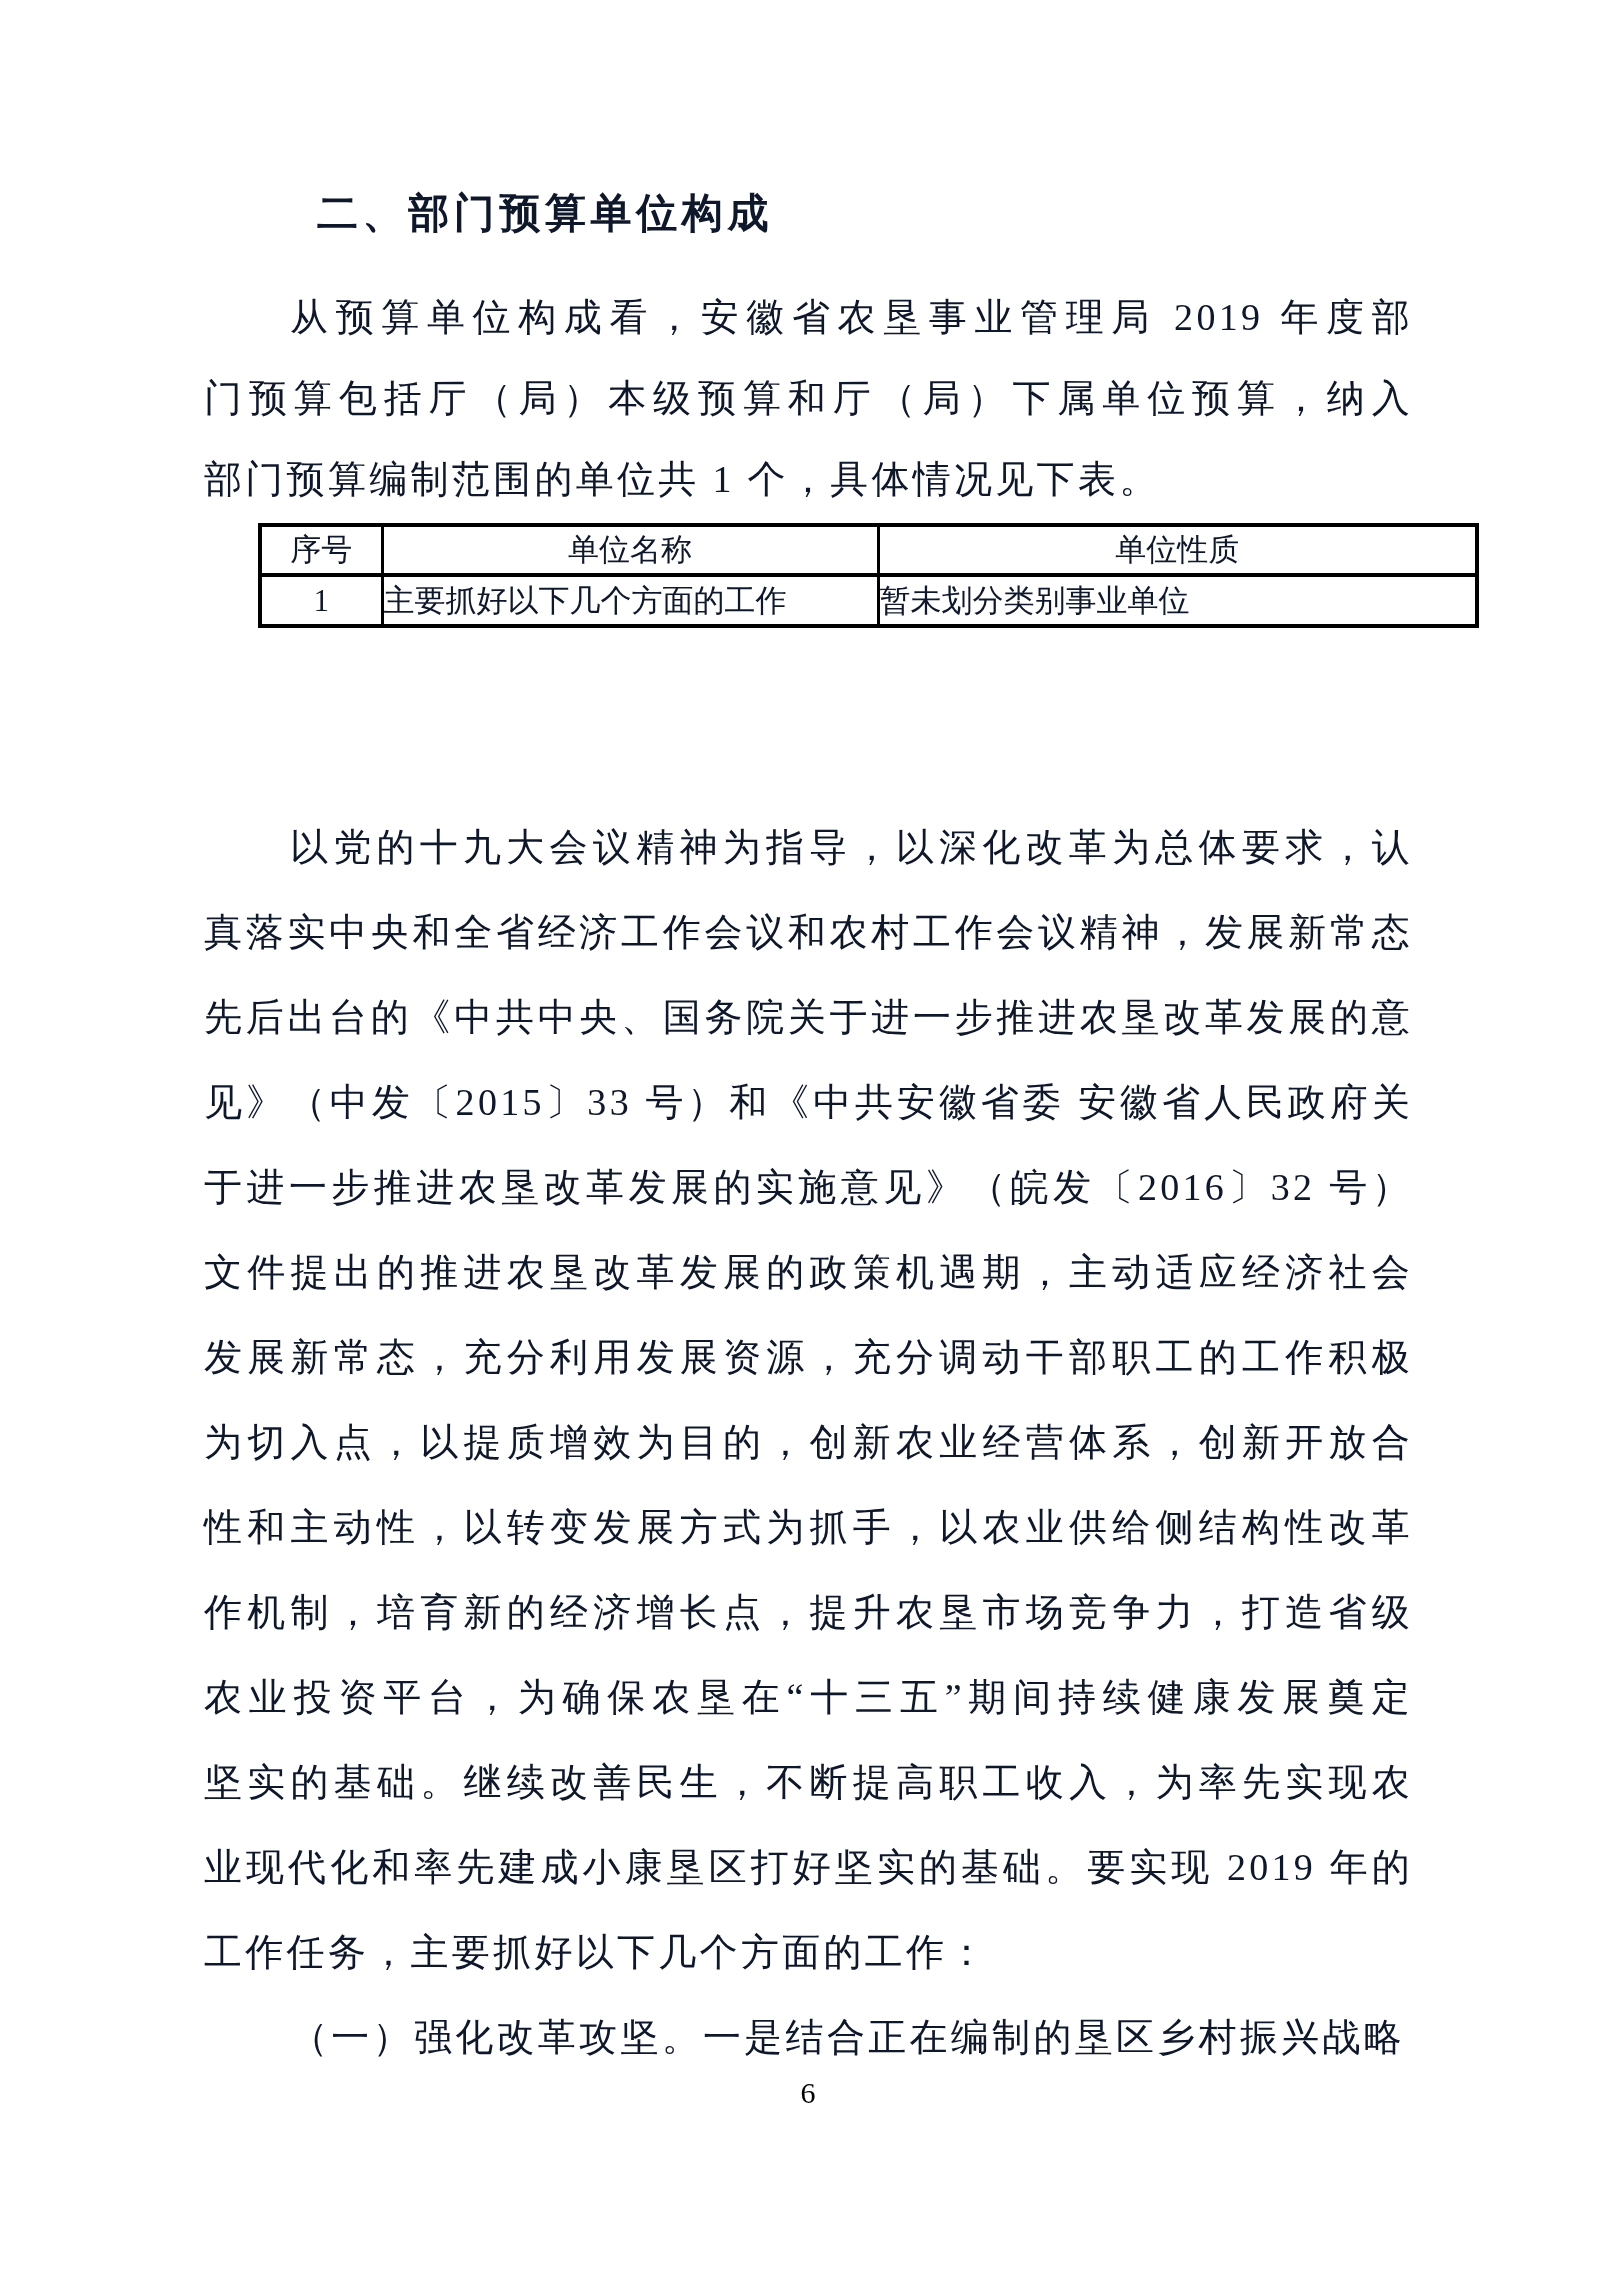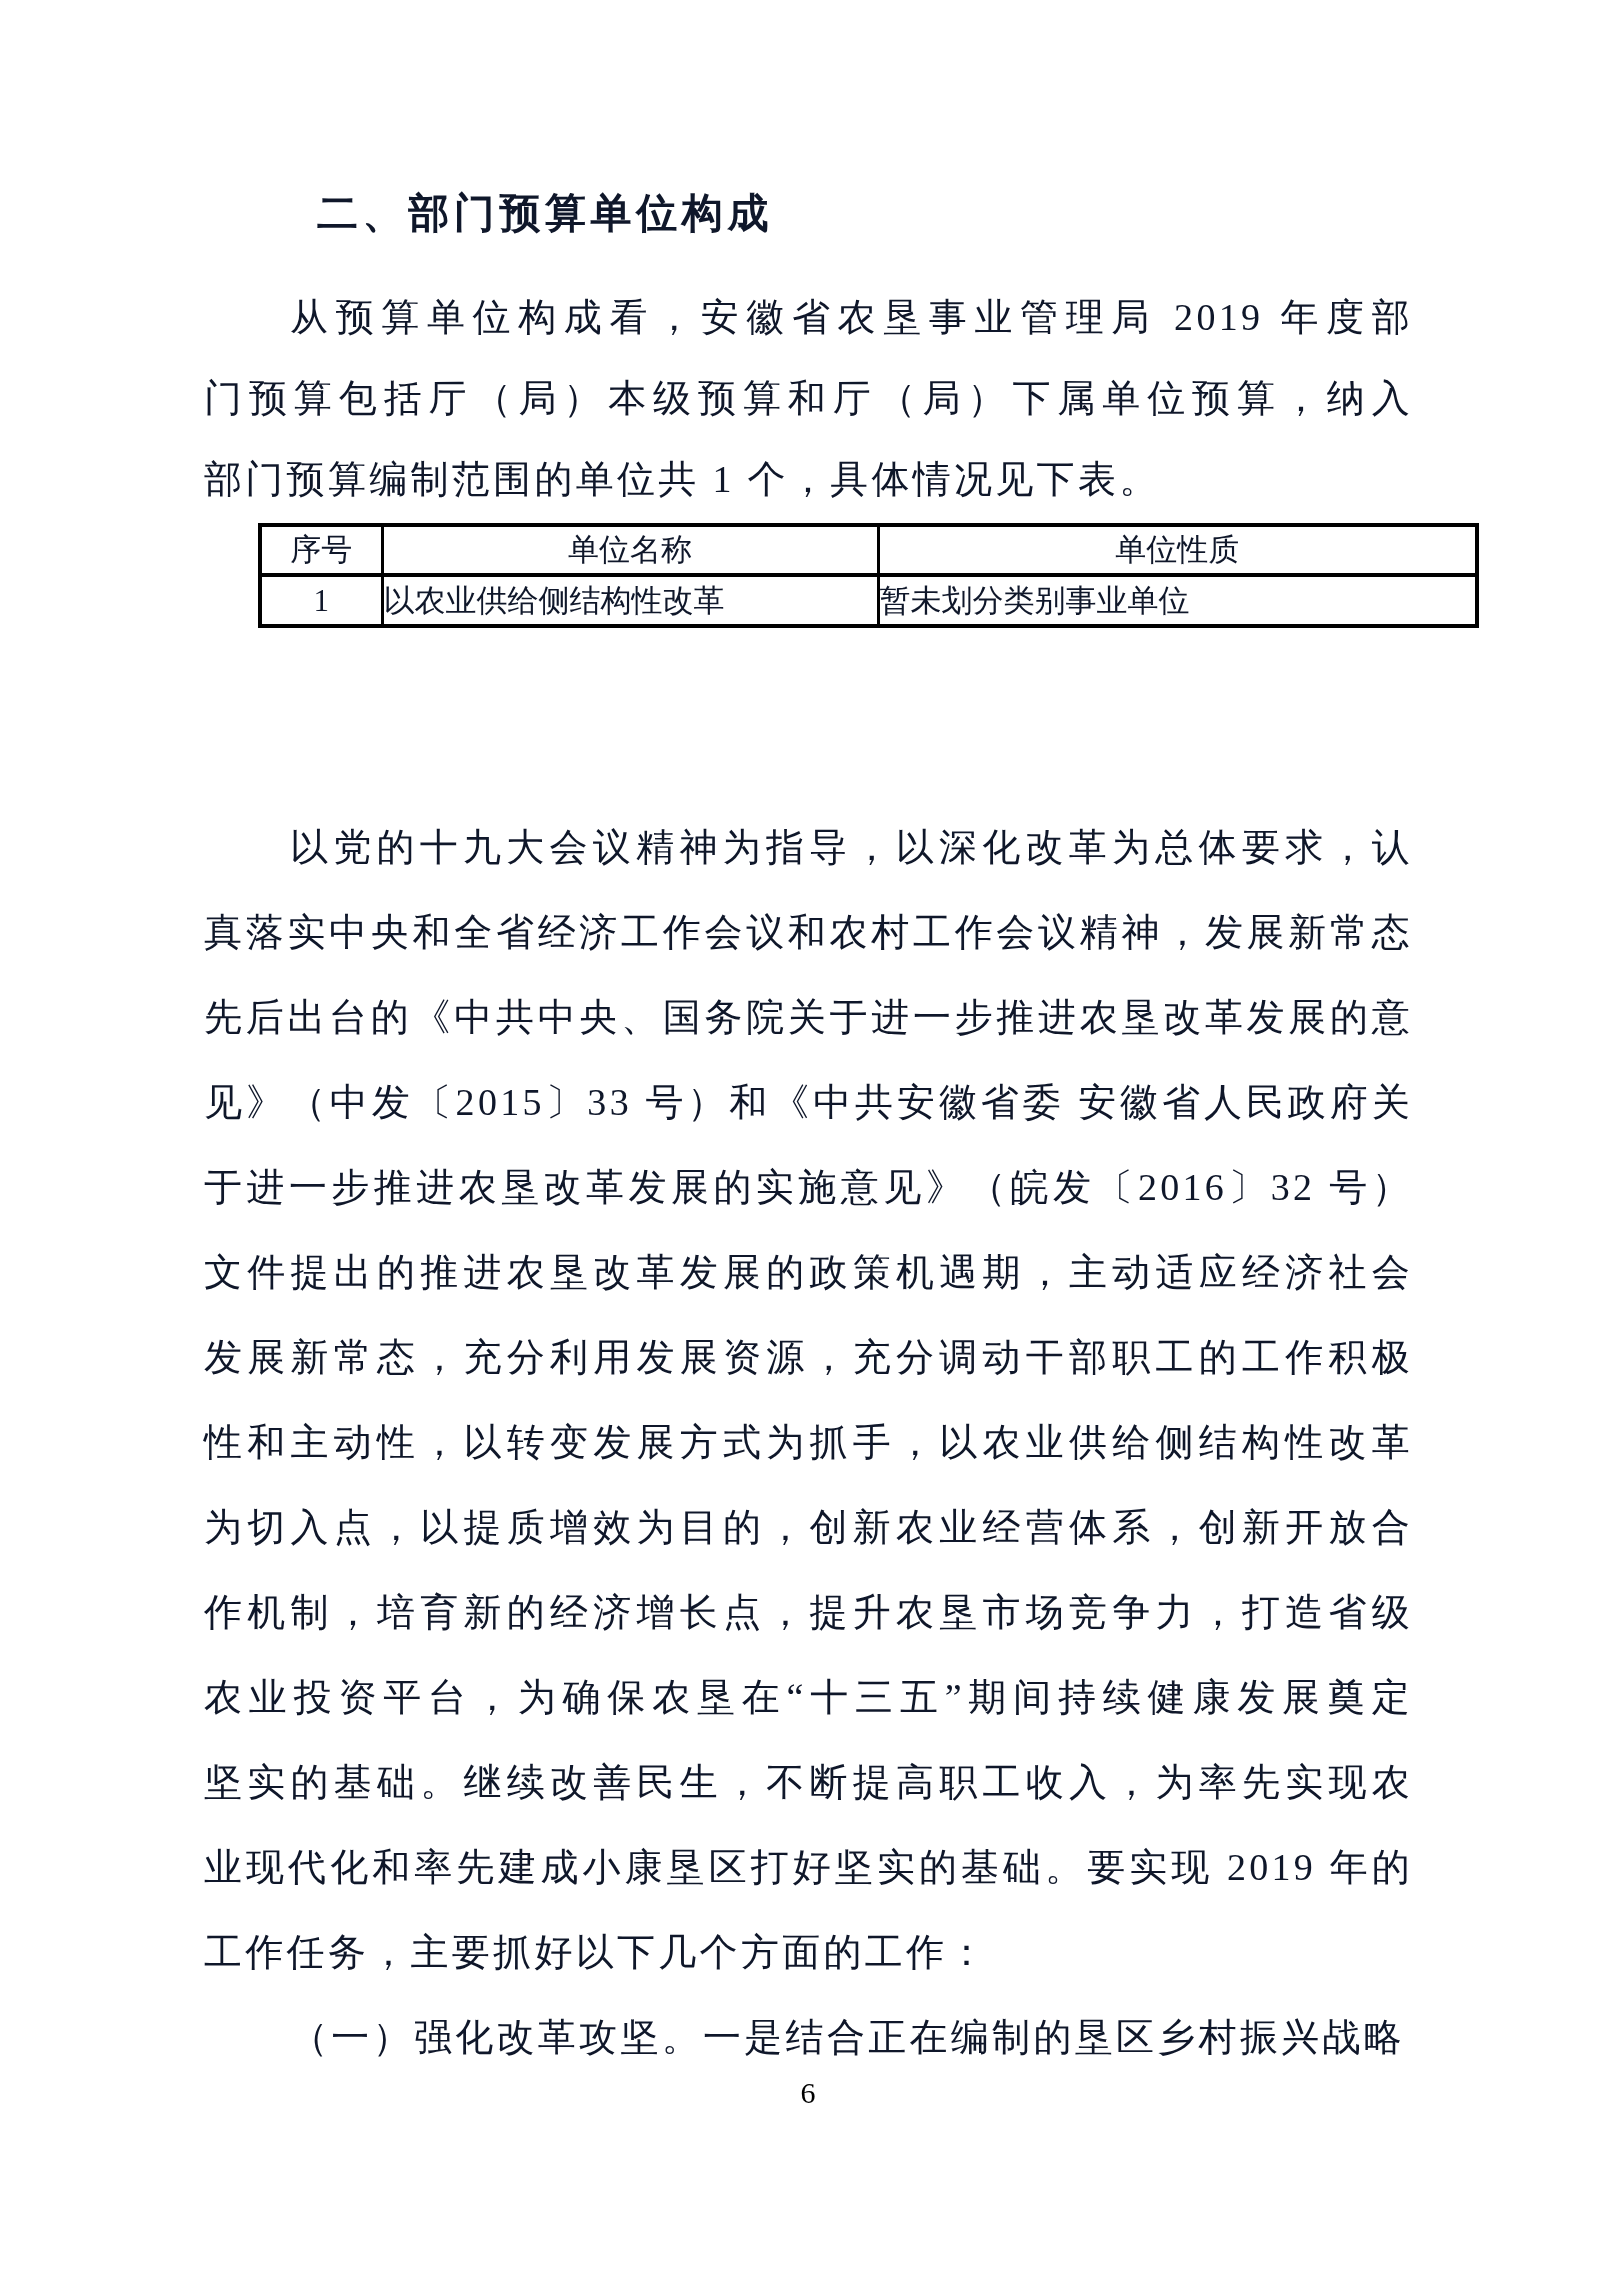--- a/index.html
+++ b/index.html
@@ -121,37 +121,37 @@
         <col class="c3">
       </colgroup>
     <tbody>
         <tr>
       <th>序号</th>
       <th>单位名称</th>
       <th>单位性质</th>
     </tr>
     <tr>
       <td class="center">1</td>
-      <td class="left">以农业供给侧结构性改革</td>
+      <td class="left">主要抓好以下几个方面的工作</td>
       <td class="left">暂未划分类别事业单位</td>
     </tr>
   </tbody>
     </table>
 
 
   <div id="para-2" class="para">
     <div class="line fill indent">以党的十九大会议精神为指导，以深化改革为总体要求，认</div>
     <div class="line fill">真落实中央和全省经济工作会议和农村工作会议精神，发展新常态</div>
     <div class="line fill">先后出台的《中共中央、国务院关于进一步推进农垦改革发展的意</div>
     <div class="line fill">见》（中发〔2015〕33 号）和《中共安徽省委 安徽省人民政府关</div>
     <div class="line fill">于进一步推进农垦改革发展的实施意见》（皖发〔2016〕32 号）</div>
     <div class="line fill">文件提出的推进农垦改革发展的政策机遇期，主动适应经济社会</div>
     <div class="line fill">发展新常态，充分利用发展资源，充分调动干部职工的工作积极</div>
+    <div class="line fill">为切入点，以提质增效为目的，创新农业经营体系，创新开放合</div>
     <div class="line fill">性和主动性，以转变发展方式为抓手，以农业供给侧结构性改革</div>
-    <div class="line fill">为切入点，以提质增效为目的，创新农业经营体系，创新开放合</div>
     <div class="line fill">作机制，培育新的经济增长点，提升农垦市场竞争力，打造省级</div>
     <div class="line fill">农业投资平台，为确保农垦在“十三五”期间持续健康发展奠定</div>
     <div class="line fill">坚实的基础。继续改善民生，不断提高职工收入，为率先实现农</div>
     <div class="line fill">业现代化和率先建成小康垦区打好坚实的基础。要实现 2019 年的</div>
     <div class="line">工作任务，主要抓好以下几个方面的工作：</div>
     <div class="line indent">（一）强化改革攻坚。一是结合正在编制的垦区乡村振兴战略</div>
   </div>
 
   <div class="page-number">6</div>
 

